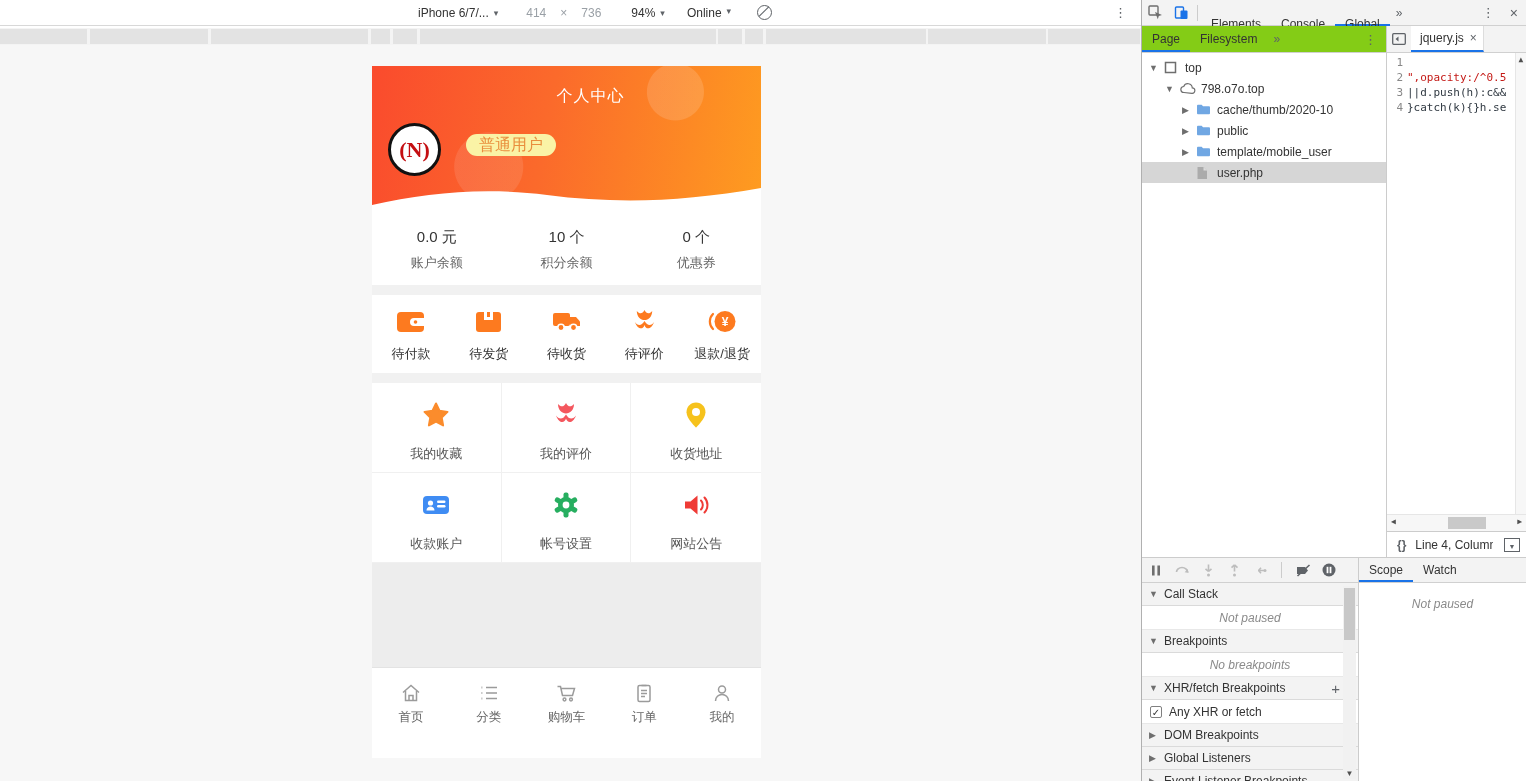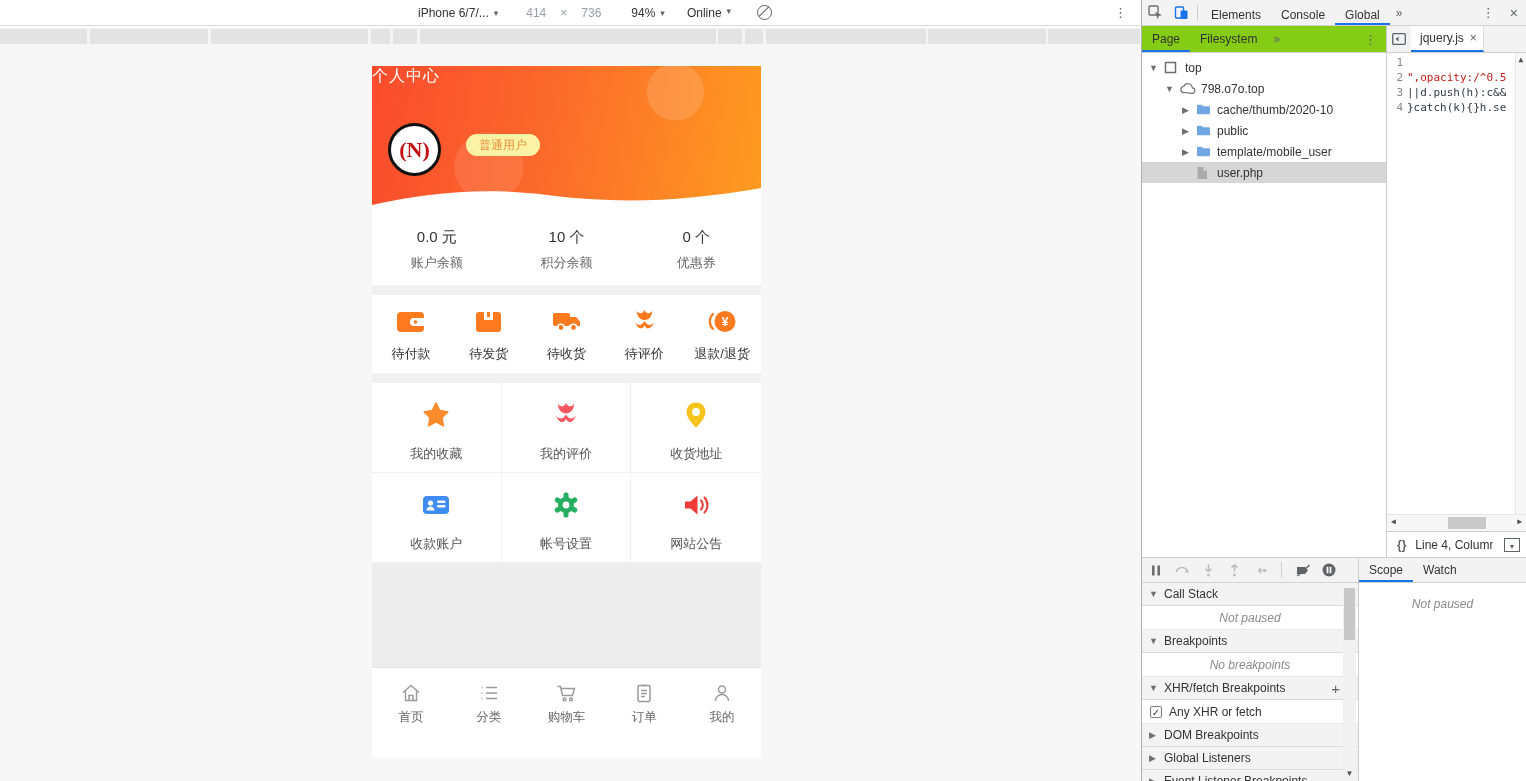--- a/index.html
+++ b/index.html
@@ -24,26 +24,26 @@
 
   .emu-bg { position:absolute; top:45px; left:0; width:1141px; height:736px; background:#f7f7f7; }
 
   
   .phone { position:absolute; left:372px; top:21px; width:389px; height:692px; background:#fff; overflow:hidden; }
   .page-header { position:relative; height:144px;
     background:
       radial-gradient(circle at 78% 18%, rgba(255,255,255,.14) 0 28px, rgba(255,255,255,0) 29px),
       radial-gradient(circle at 30% 70%, rgba(255,255,255,.10) 0 34px, rgba(255,255,255,0) 35px),
       linear-gradient(100deg,#fa4b2d 0%,#fb6a2b 45%,#fe9c20 100%); }
-  .page-title { text-align:left; color:#fff; font-size:16px; letter-spacing:1px; }
+  .page-title { text-align:center; padding-top:20px; color:#fff; font-size:16px; letter-spacing:1px;margin-left:48px; }
   .avatar { position:absolute; left:16px; top:57px; width:53px; height:53px; border-radius:50%; background:#fff;
     display:flex; align-items:center; justify-content:center; border:3px solid #111; }
   .avatar span { font-family:"Liberation Serif","DejaVu Serif",serif; font-weight:bold; font-size:22px; color:#c40f12; }
   .user-badge { position:absolute; left:94px; top:68px; height:22px; line-height:22px; padding:0 13px;
-    background:#faf3a6; color:#e98f3e; font-size:12px; border-radius:11px; }
+    background:#faf3a6; color:#e98f3e; font-size:16px; border-radius:11px; }
   .wave { position:absolute; bottom:-1px; left:0; width:100%; height:26px; display:block; }
 
   .stats { height:75px; display:flex; padding-top:18px; }
   .stat { flex:1; text-align:center; }
   .stat .v { font-size:15px; color:#333; }
   .stat .l { font-size:13px; color:#666; margin-top:7px; }
   .gap { height:10px; background:#f1f1f1; }
 
   .orders-hd { height:42px; display:flex; align-items:center; justify-content:space-between; padding:0 14px; border-bottom:1px solid #ededed; }
   .orders-hd .t { font-size:15px; color:#333; }
@@ -66,21 +66,21 @@
   .tabbar-nav { height:48px; display:flex; border-top:1px solid #e3e3e3; background:#fff; }
   .nav-item { flex:1; text-align:center; padding-top:14px; }
   .nav-item svg { width:22px; height:22px; }
   .nav-item .l { font-size:12.5px; color:#666; margin-top:1px; }
 
   
   .devtools { position:absolute; left:1141px; top:0; width:385px; height:781px; background:#fff; border-left:1px solid #b0b0b0; font-size:12px; color:#333; }
   .dt-row1 { height:26px; background:#f3f3f3; border-bottom:1px solid #d0d0d0; display:flex; align-items:center; position:relative; }
   .ic-btn { width:26px; height:25px; display:flex; align-items:center; justify-content:center; }
   .vdiv { width:1px; height:16px; background:#ccc; margin:0 3px; }
-  .dt-tab { padding:3px 10px; height:25px; line-height:25px; position:relative; cursor:default; }
+  .dt-tab { padding:12px 10px; height:25px; line-height:25px; position:relative; cursor:default; }
   .dt-tab.active { border-bottom:2px solid #1a73e8; }
   .more-chev { color:#5f6368; padding:0 6px; font-size:12px; }
   .dots { color:#5f6368; font-size:13px; padding:0 7px; }
   .close-x { color:#5f6368; font-size:14px; padding:0 8px; }
   .r1-right { position:absolute; right:0; top:0; height:25px; display:flex; align-items:center; }
 
   .dt-row2 { height:27px; display:flex; }
   .nav-hd { width:245px; background:#84cc16; border-bottom:1px solid #d0d0d0; border-right:1px solid #ccc; display:flex; align-items:center; position:relative; }
   .nav-tab { padding:0 10px; height:26px; line-height:26px; }
   .nav-tab.active { border-bottom:2px solid #1a73e8; }

